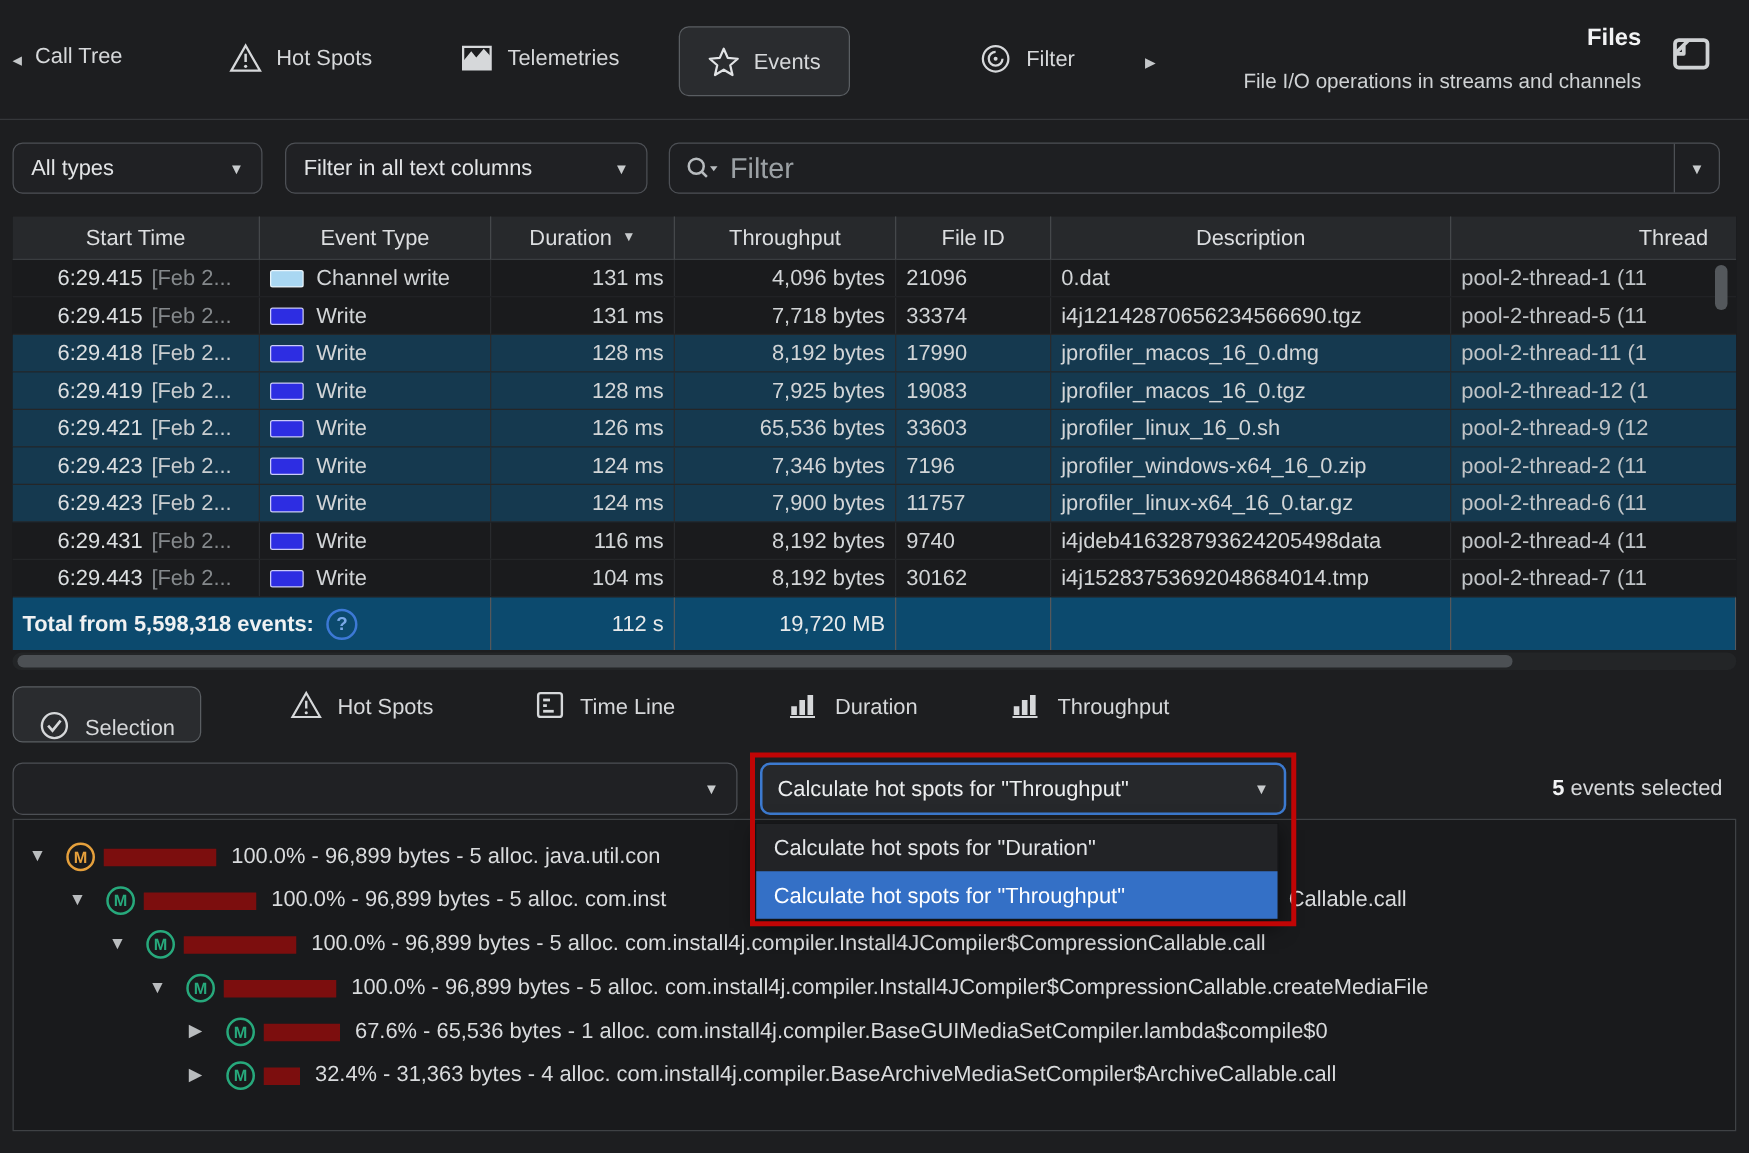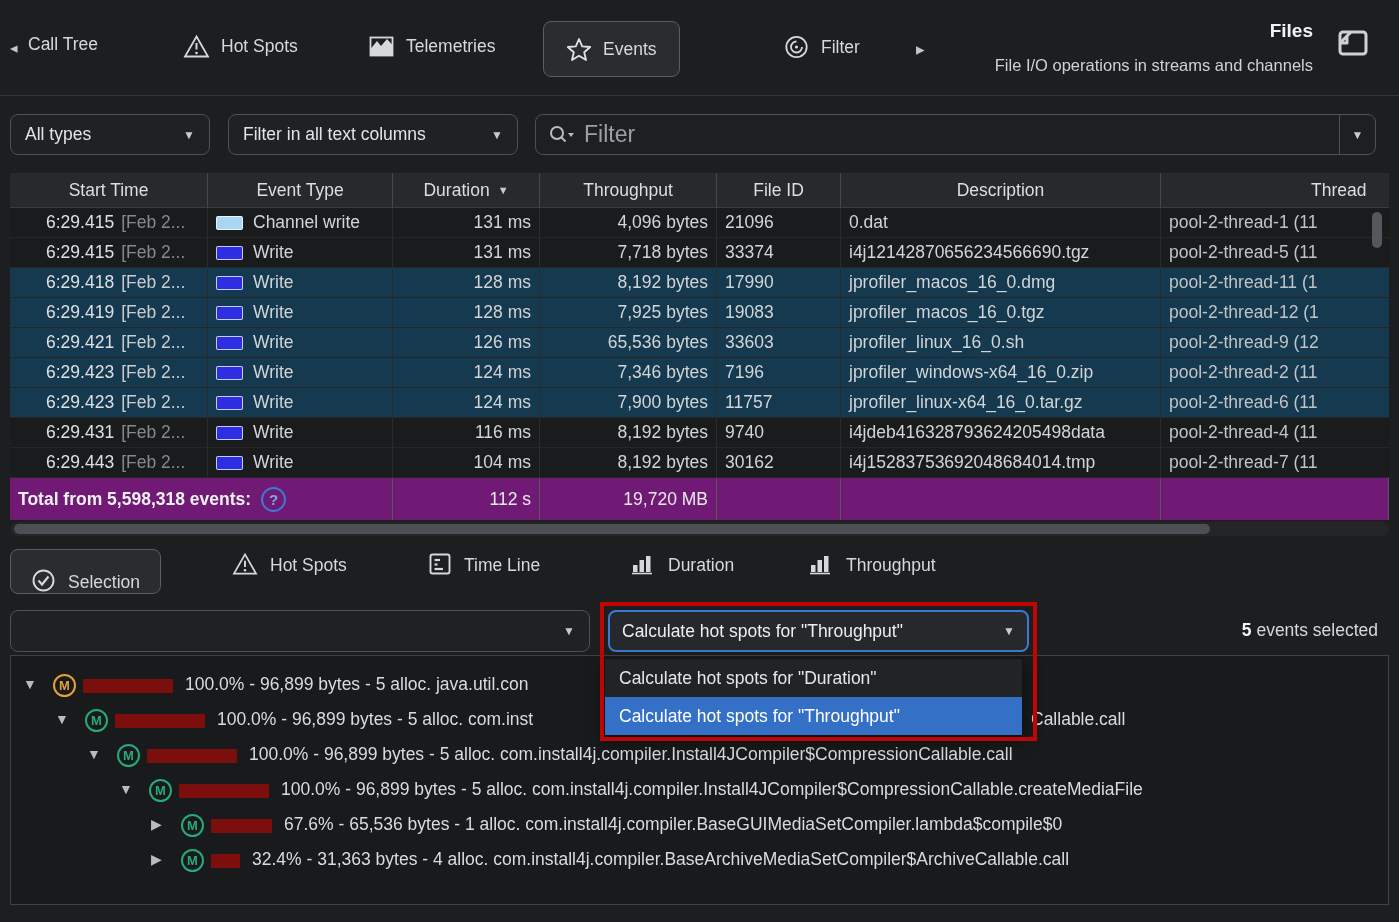--- a/index.html
+++ b/index.html
@@ -37,21 +37,21 @@
   .trow.selected { background:#15394f; }
   .cell { display:flex; align-items:center; border-right:1px solid #292b2e; padding:0 8px; white-space:nowrap; overflow:hidden; color:#d2d5d7; }
   .cell:last-child { border-right:none; }
   .c-start { padding-left:36px; }
   .c-start .time { color:#dde0e2; }
   .c-start .date { color:#85898c; margin-left:7px; }
   .trow.selected .c-start .date { color:#c9cdd0; }
   .swatch { width:27px; height:14px; border:1px solid rgba(255,255,255,0.75); border-radius:2px; margin-right:10px; flex:0 0 auto; }
   .c-num { justify-content:flex-end; }
   .c-thread { color:#c0c4c7; }
-  .totrow { height:42px; background:#701a75; font-size:17.5px; }
+  .totrow { height:42px; background:#0c4a6e; font-size:17.5px; }
   .totrow .tcell { display:flex; align-items:center; border-right:1px solid #55585b; padding:0 8px; white-space:nowrap; overflow:hidden; }
   .tot-label { grid-column:1 / span 2; font-weight:bold; color:#f0f1f2; padding-left:12px; gap:10px; }
   .helpicon { width:25px; height:25px; border:2.5px solid #3c79d6; border-radius:50%; color:#7aa9e8; font-size:15px; font-weight:bold;
     display:inline-flex; align-items:center; justify-content:center; }
   .vscroll { position:absolute; right:7px; top:37px; width:10px; height:270px; }
   .vscroll .thumb { position:absolute; left:0; top:2px; width:10px; height:36px; background:#54585c; border-radius:5px; }
   .hscrollbar { position:absolute; left:10px; top:522px; width:1379px; height:14px; background:#232527; border-radius:7px; }
   .hscrollbar .thumb { position:absolute; left:4px; top:2px; width:1196px; height:10px; background:#4c5054; border-radius:5px; }
 
   

